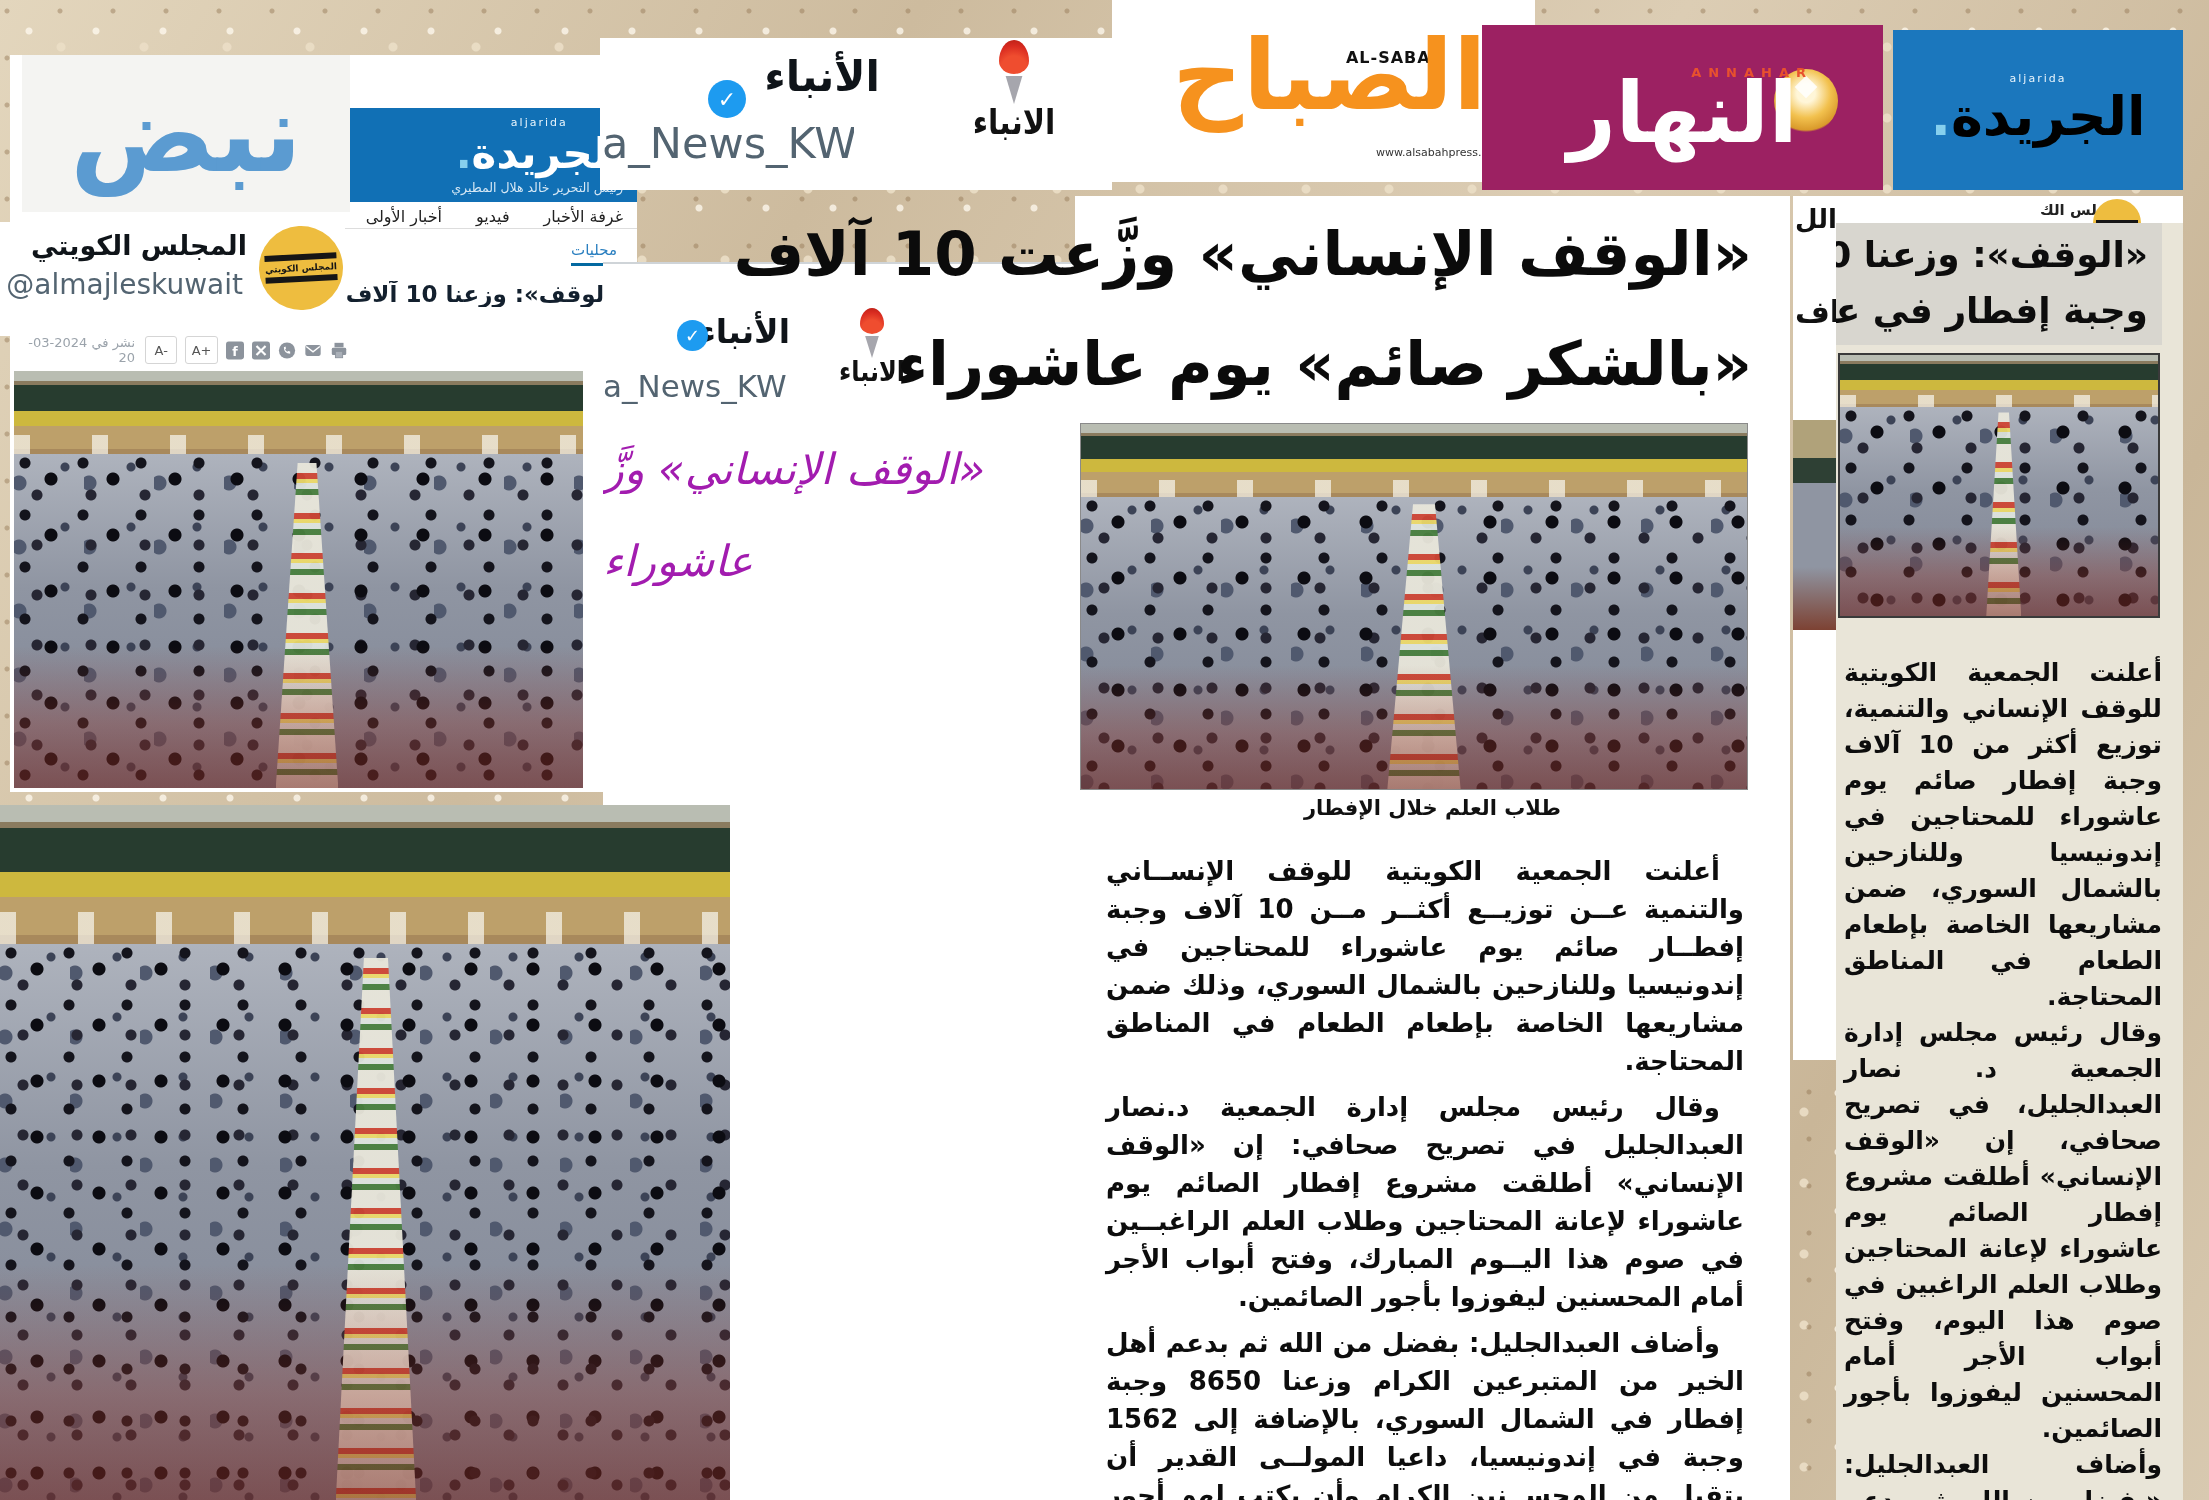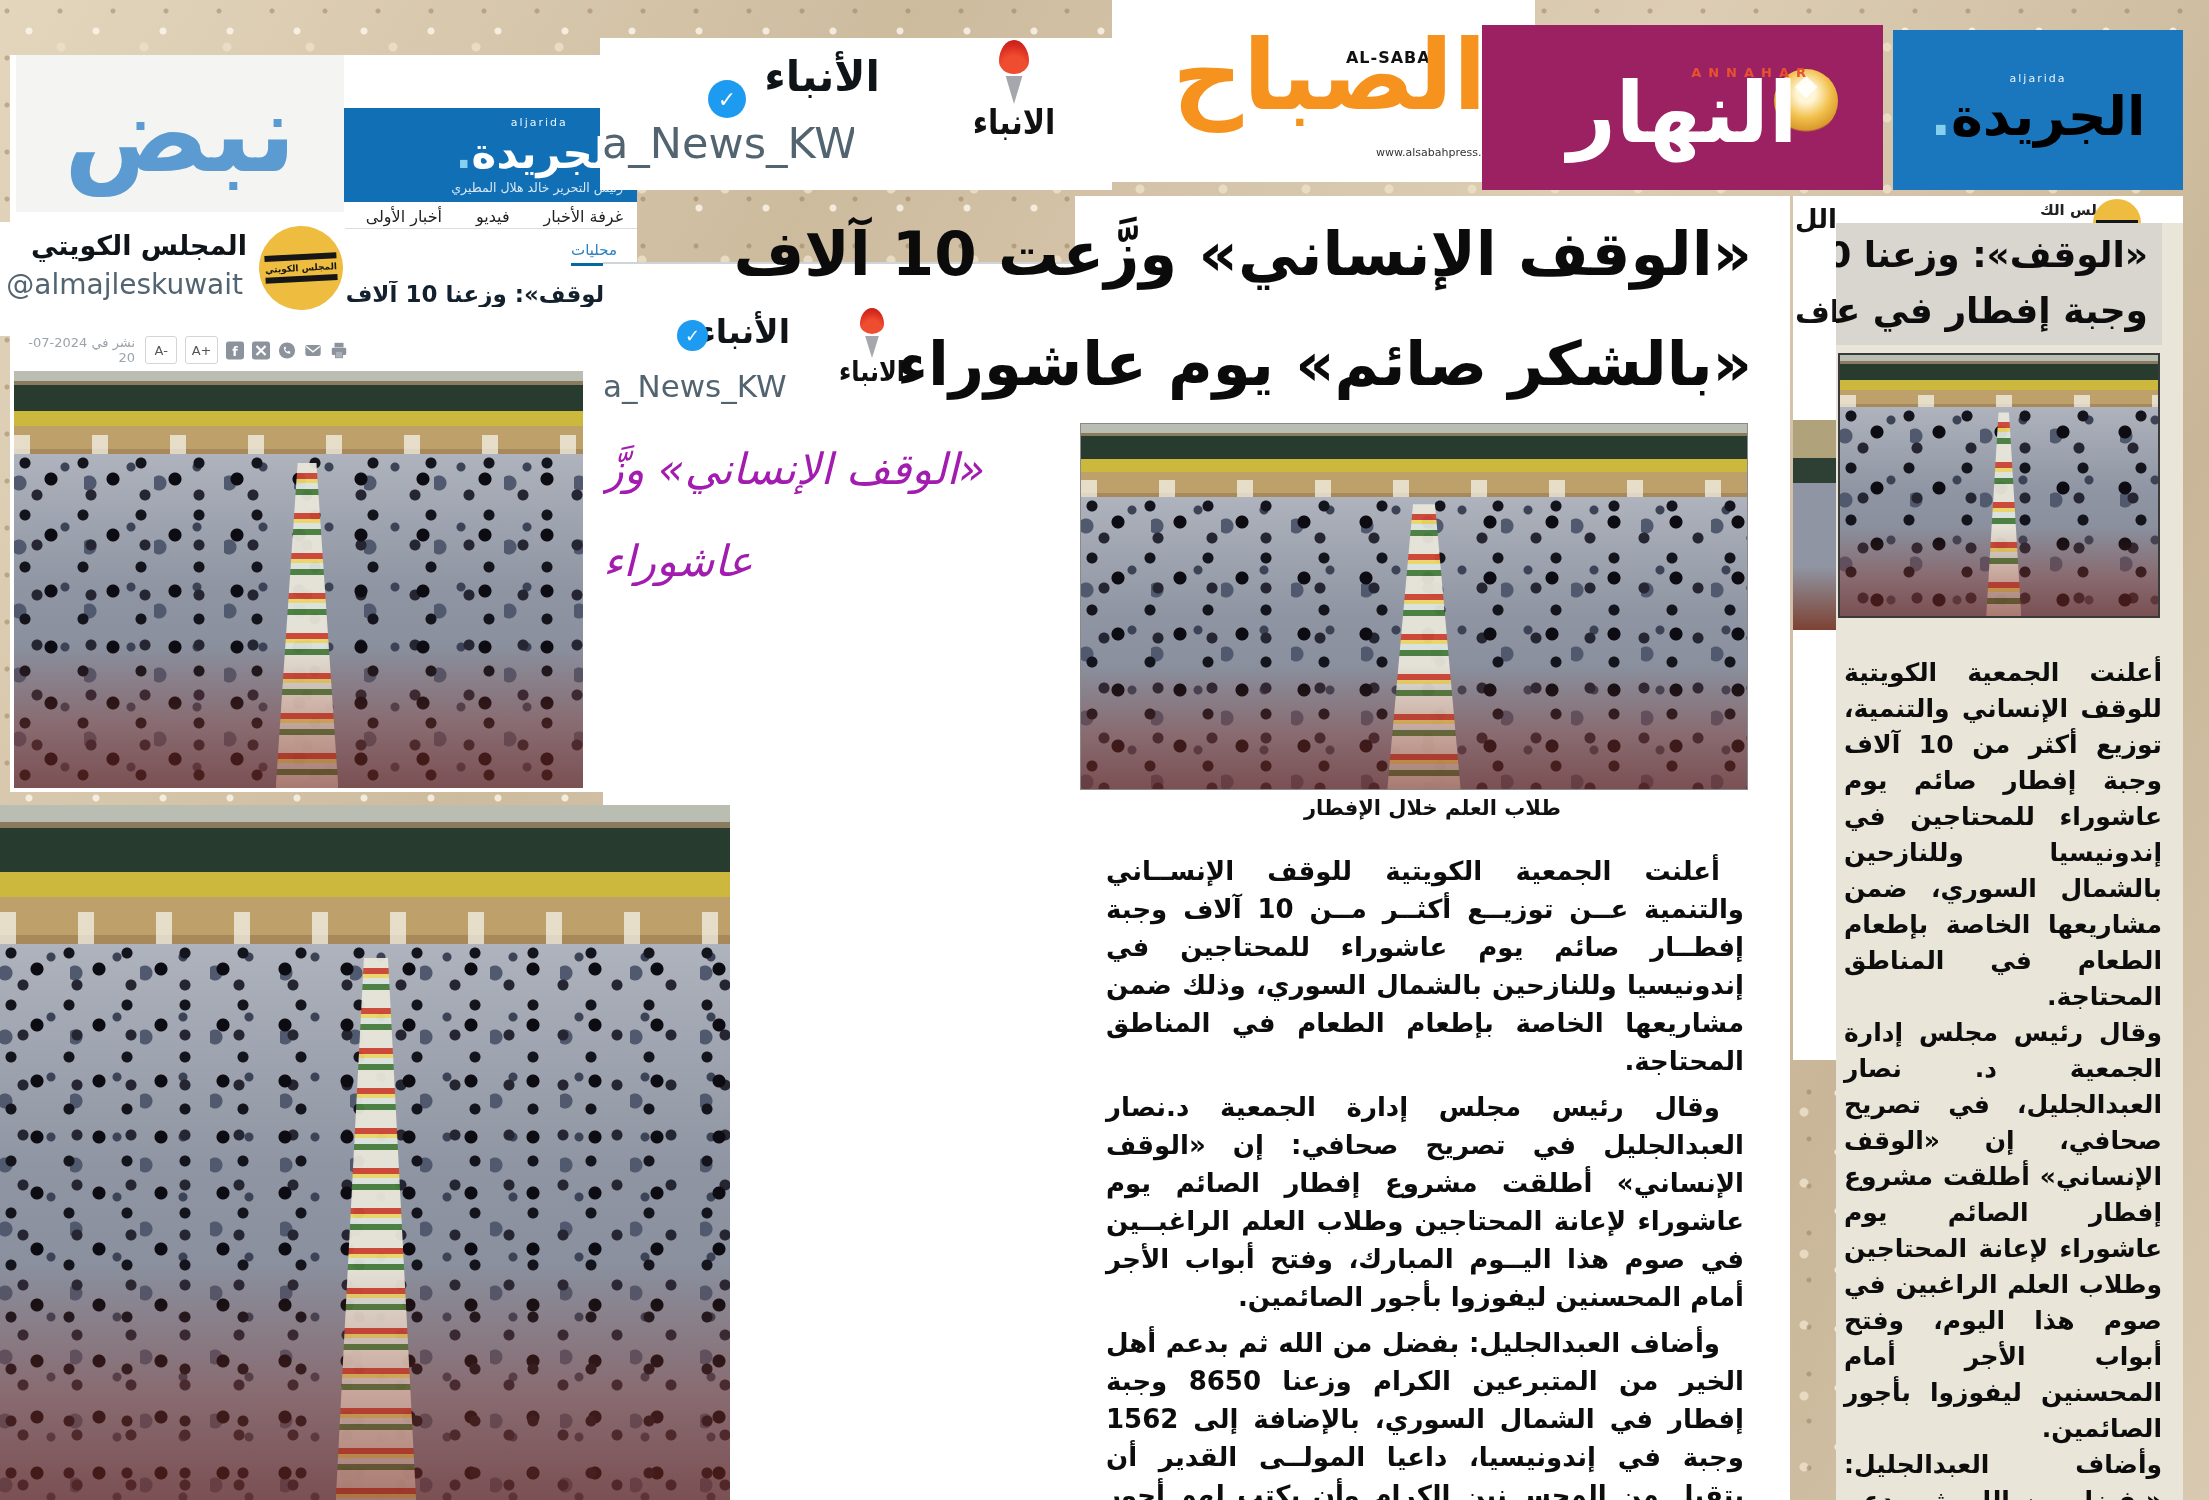--- a/index.html
+++ b/index.html
@@ -37,21 +37,21 @@
     background:repeating-linear-gradient(180deg,#e8e6da 0 10px,#cf4635 10px 16px,#edda6a 16px 20px,#dfe5df 20px 26px,#49803f 26px 32px,#e8e6da 32px 40px);}
   .ph-carpet{position:absolute;left:0;right:0;bottom:0;height:34%;
     background:linear-gradient(180deg,rgba(146,52,40,0) 0,rgba(146,52,40,.35) 55%,rgba(120,38,30,.55) 100%);}
   .fg-man{position:absolute;left:2%;bottom:0;width:52%;height:48%;
     background:
       radial-gradient(ellipse 30% 34% at 40% 22%,#15151b 0 60%,rgba(21,21,27,0) 62%),
       radial-gradient(circle 9% at 52% 38%,#c99f78 0 90%,rgba(201,159,120,0) 95%),
       radial-gradient(ellipse 48% 40% at 42% 78%,#23242c 0 62%,rgba(35,36,44,0) 65%);}
 
   
-  #nabd-card{left:16px;top:55px;width:328px;height:157px;display:flex;align-items:center;justify-content:center;background:#f4f4f2;text-align:right;}
+  #nabd-card{left:22px;top:55px;width:328px;height:157px;display:flex;align-items:center;justify-content:center;background:#f4f4f2;text-align:right;}
   #nabd-card .nabd-text{font-size:108px;font-weight:bold;color:#5b9bd1;line-height:1;}
 
   
   #jarida-left-card{left:10px;top:55px;width:627px;height:737px;}
   .jl-banner{position:absolute;left:328px;top:53px;width:299px;height:94px;background:#1170b5;color:#fff;}
   .jlogo{direction:rtl;text-align:left;}
   .jl-latin{display:block;font-size:11px;letter-spacing:2px;color:#e8f4fc;text-align:center;}
   .jl-word{font-size:42px;font-weight:bold;line-height:1;}
   .jl-dot{font-size:42px;font-weight:bold;color:#86d0ee;}
   .jl-banner .jlogo{position:absolute;right:14px;top:8px;}
@@ -159,21 +159,21 @@
     </div>
     <div class="jl-nav">
       <span>غرفة الأخبار</span>
       <span>فيديو</span>
       <span>أخبار الأولى</span>
     </div>
     <div class="jl-navline"></div>
     <div class="jl-tab">محليات</div>
     <div class="jl-headline nowrap" dir="rtl">«الوقف»: وزعنا 10 آلاف وجب</div>
     <div class="jl-toolbar">
-      <span class="jl-date" dir="rtl">نشر في 2024-07-20</span>
+      <span class="jl-date" dir="rtl">نشر في 2024-03-20</span>
       <span class="fontbtn">A-</span>
       <span class="fontbtn">A+</span>
       <svg class="shicon" viewBox="0 0 20 20">
           <rect width="20" height="20" rx="3" fill="#8c939c"></rect>
           <text x="10" y="16" text-anchor="middle" font-size="14" fill="#fff" font-weight="bold">f</text>
         </svg>
       <svg class="shicon" viewBox="0 0 20 20">
           <rect width="20" height="20" rx="3" fill="#8c939c"></rect>
           <path d="M5 5 L15 15 M15 5 L5 15" stroke="#fff" stroke-width="2.4"></path>
         </svg>

